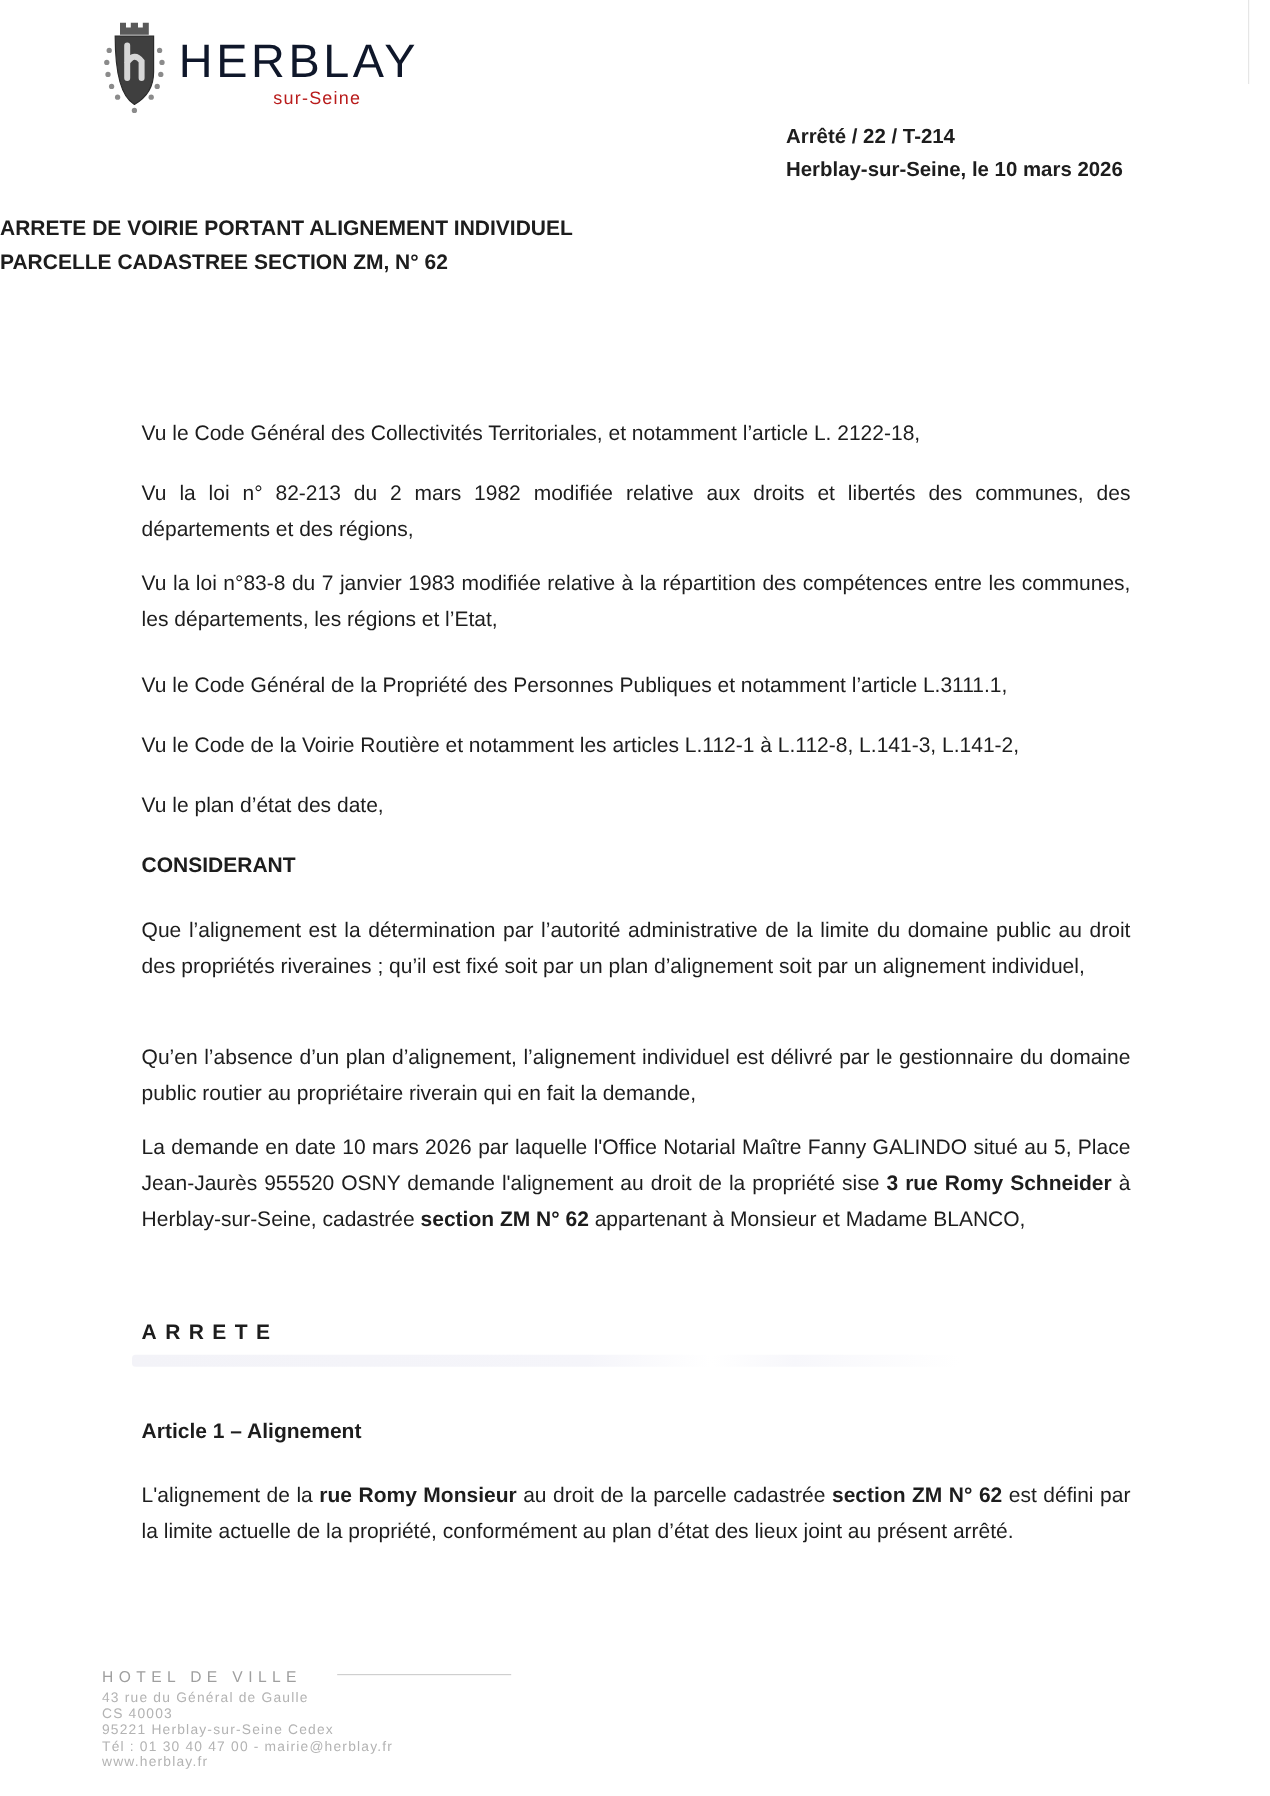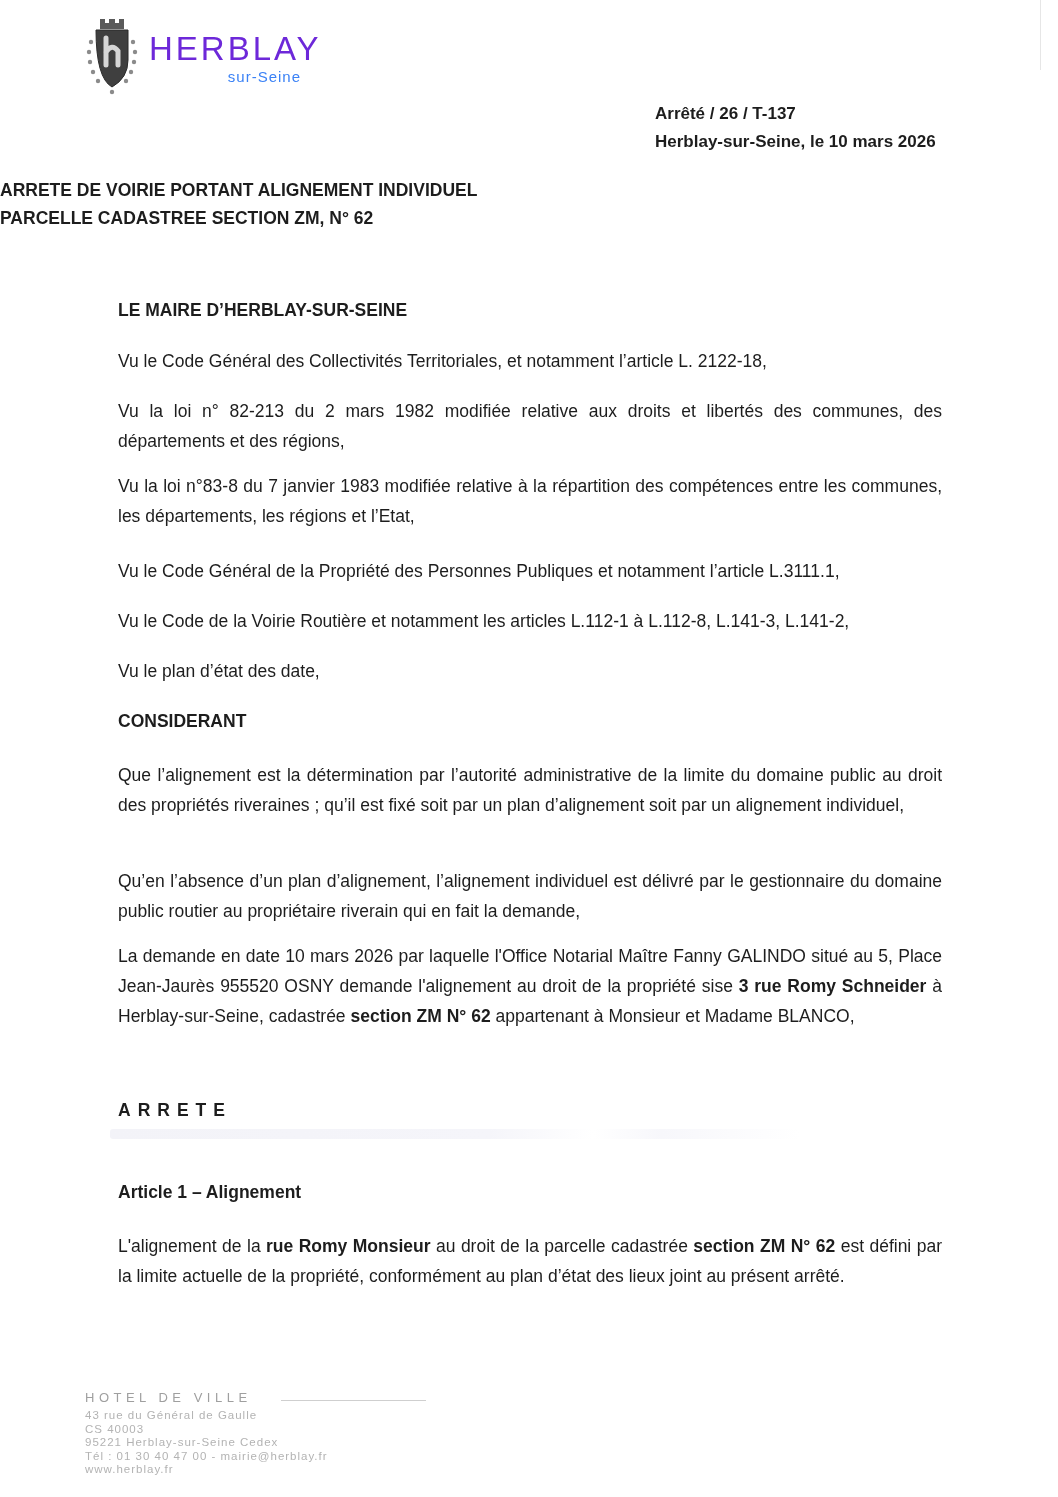--- a/index.html
+++ b/index.html
@@ -10,44 +10,44 @@
     background: #ffffff;
     font-family: "Liberation Sans", "DejaVu Sans", sans-serif;
     color: #1d1d1d;
     overflow: hidden;
   }
   
   .logo { position: absolute; left: 85px; top: 16px; display: flex; align-items: flex-start; }
   .crest { display: block; }
   .logo-text { margin-left: 10px; margin-top: 14px; width: 152px; }
   .logo-city {
-    font-size: 33px; letter-spacing: 3px; color: #6d28d9;
+    font-size: 39px; letter-spacing: 3px; color: #0f172a;
     font-weight: 400; white-space: nowrap;
   }
   .logo-sub {
-    font-size: 15px; letter-spacing: 1px; color: #3b82f6;
+    font-size: 15px; letter-spacing: 1px; color: #b91c1c;
     text-align: right; margin-top: 0px;
   }
   
   .ref-block { position: absolute; left: 655px; top: 100px; font-weight: bold; font-size: 17px; line-height: 28px; }
   
   .doc-title {
     position: absolute; left: 0; right: 0; top: 176px;
     font-weight: bold; font-size: 17.5px; line-height: 28px;
   }
   
   .abs { position: absolute; left: 118px; width: 824px; margin: 0; }
   .para { font-size: 17.5px; line-height: 30px; }
   .justify { text-align: justify; }
   .heading { font-weight: bold; font-size: 17.5px; }
   .spaced { letter-spacing: 7px; }
   b { font-weight: bold; }
   
   .footer { position: absolute; left: 85px; top: 1390px; }
-  .footer-title-row { display: flex; align-items: center; margin-bottom: 4px; gap: 21px; }
+  .footer-title-row { display: flex; margin-bottom: 4px; gap: 21px; }
   .footer-title { font-size: 13px; letter-spacing: 4.5px; color: #9f9f9f; white-space: nowrap; }
   .footer-rule { display: inline-block; width: 145px; height: 1px; background: #cfcfcf; margin-left: 8px; margin-top: 5px; }
   .footer-line { font-size: 11.5px; line-height: 13.5px; letter-spacing: 1px; color: #b3b3b3; white-space: nowrap; }
   
   .artifact { position: absolute; pointer-events: none; }
   .smudge-band { left: 110px; top: 1129px; width: 690px; height: 10px;
     background: linear-gradient(90deg, #f3f3f8 0%, #f5f5fa 55%, #ffffff 70%, #f7f7fb 80%, #ffffff 100%);
     border-radius: 3px; }
   .edge-line { left: 1040px; top: 0px; width: 1px; height: 70px; background: #e6e6e6; }
 </style>
@@ -79,30 +79,29 @@
 
       <circle cx="27" cy="76" r="2.2" fill="#8b8b8b"></circle>
     </svg>
     <div class="logo-text">
       <div class="logo-city">HERBLAY</div>
       <div class="logo-sub">sur-Seine</div>
     </div>
   </div>
 
   <div class="ref-block">
-    <div>Arrêté / 26 / T-137</div>
+    <div>Arrêté / 22 / T-214</div>
     <div>Herblay-sur-Seine, le 10 mars 2026</div>
   </div>
 
   <div class="doc-title">
     <div>ARRETE DE VOIRIE PORTANT ALIGNEMENT INDIVIDUEL</div>
     <div>PARCELLE CADASTREE SECTION ZM, N° 62</div>
   </div>
 
-  <div class="abs heading" style="top:300px">LE MAIRE D’HERBLAY-SUR-SEINE</div>
 
   <p class="abs para" style="top:346px">Vu le Code Général des Collectivités Territoriales, et notamment l’article L. 2122-18,</p>
   <p class="abs para justify" style="top:396px">Vu la loi n° 82-213 du 2 mars 1982 modifiée relative aux droits et libertés des communes, des départements et des régions,</p>
   <p class="abs para justify" style="top:471px">Vu la loi n°83-8 du 7 janvier 1983 modifiée relative à la répartition des compétences entre les communes, les départements, les régions et l’Etat,</p>
   <p class="abs para" style="top:556px">Vu le Code Général de la Propriété des Personnes Publiques et notamment l’article L.3111.1,</p>
   <p class="abs para" style="top:606px">Vu le Code de la Voirie Routière et notamment les articles L.112-1 à L.112-8, L.141-3, L.141-2,</p>
   <p class="abs para" style="top:656px">Vu le plan d’état des date,</p>
 
   <div class="abs heading" style="top:711px">CONSIDERANT</div>
   <p class="abs para justify" style="top:760px">Que l’alignement est la détermination par l’autorité administrative de la limite du domaine public au droit des propriétés riveraines ; qu’il est fixé soit par un plan d’alignement soit par un alignement individuel,</p>

